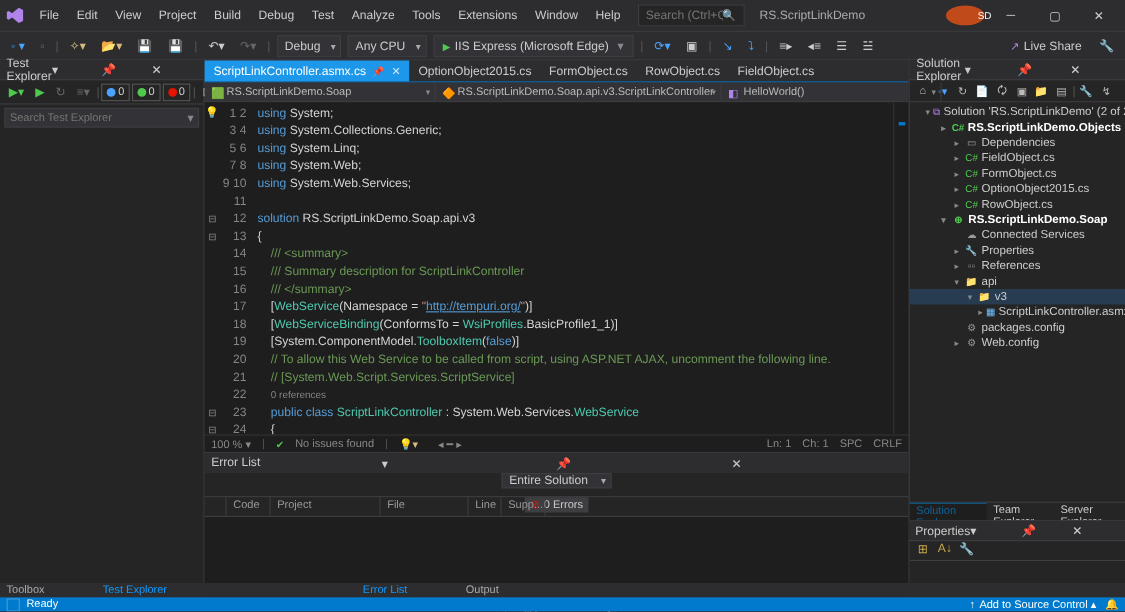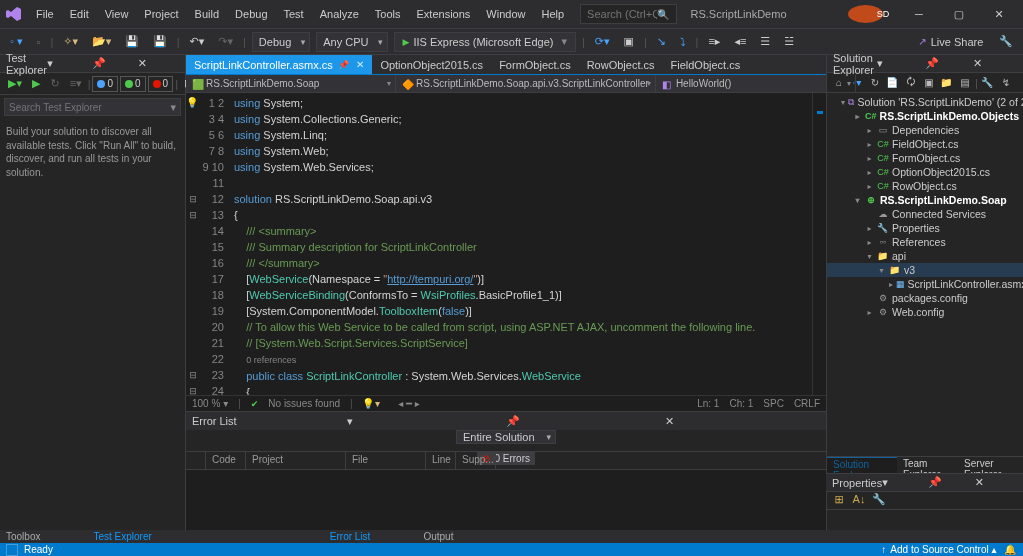--- a/index.html
+++ b/index.html
@@ -6,21 +6,21 @@
   body { width:1023px; height:556px; background:#2d2d30; color:#ccc; font-size:11px; overflow:hidden; position:relative; }
 
   
   .titlebar { height:29px; background:#2d2d30; display:flex; align-items:center; padding:0 4px; border-bottom:1px solid #3e3e42; }
   .vs-logo { width:16px; height:16px; margin:0 6px 0 2px; }
   .menu-item { padding:4px 8px; cursor:pointer; }
   .title-search { margin-left:8px; display:flex; align-items:center; background:#252526; border:1px solid #3e3e42; padding:1px 6px; height:20px; }
   .title-search input { background:transparent; border:none; color:#aaa; width:70px; font-size:11px; outline:none; }
   .spacer { flex:1 1 auto; }
   .win-btn { width:40px; height:20px; display:flex; align-items:center; justify-content:center; color:#ccc; }
-  .user-badge { width:18px; height:18px; border-radius:50%; background:#c04a1a; color:#fff; font-size:9px; display:flex; align-items:center; justify-content:center; margin-right:16px;padding-left:35px; }
+  .user-badge { width:18px; height:18px; border-radius:50%; background:#c04a1a; color:#fff; font-size:9px; display:flex; align-items:center; justify-content:center; margin-right:4px;padding-left:35px; }
   .sln-name { margin-left:14px; color:#aaa; }
 
   
   .toolbar { height:26px; background:#2d2d30; display:flex; align-items:center; padding:0 6px; gap:6px; border-bottom:1px solid #3e3e42; }
   .tb-btn { padding:2px 4px; height:20px; display:flex; align-items:center; gap:3px; cursor:pointer; }
   .combo { background:#333337; border:1px solid #3e3e42; height:20px; padding:0 18px 0 6px; display:flex; align-items:center; position:relative; color:#ccc; }
   .combo::after { content:"▾"; position:absolute; right:4px; font-size:9px; color:#aaa; }
   .run-btn { display:flex; align-items:center; gap:4px; height:20px; padding:0 8px; background:#333337; border:1px solid #3e3e42; }
   .run-btn .play { color:#4ec94e; font-size:9px; }
   .liveshare { display:flex; align-items:center; gap:4px; margin-left:auto; margin-right:6px; }
@@ -224,21 +224,20 @@
       <span style="color:#555">|</span>
       <span class="tb-btn">⊞▾</span>
       <span class="tb-btn">⊟▾</span>
       <span class="tb-btn">⚙▾</span>
     </div>
     <div class="te-search">
       <input placeholder="Search Test Explorer" style="">
       <span style="color:#888;padding:0 4px">▾</span>
     </div>
     <div class="te-body">
-      <div>Build your solution to discover all available tests. Click "Run All" to build, discover, and run all tests in your solution.</div>
       <div style="height:8px"></div>
     </div>
   </div>
 
   <div class="center-pane">
     <div class="doc-tabs" id="doc-tabs-host">
         <div class="doc-tab active">
           <span>ScriptLinkController.asmx.cs</span>
           <span class="pin">📌</span>
           <span class="x">✕</span>

